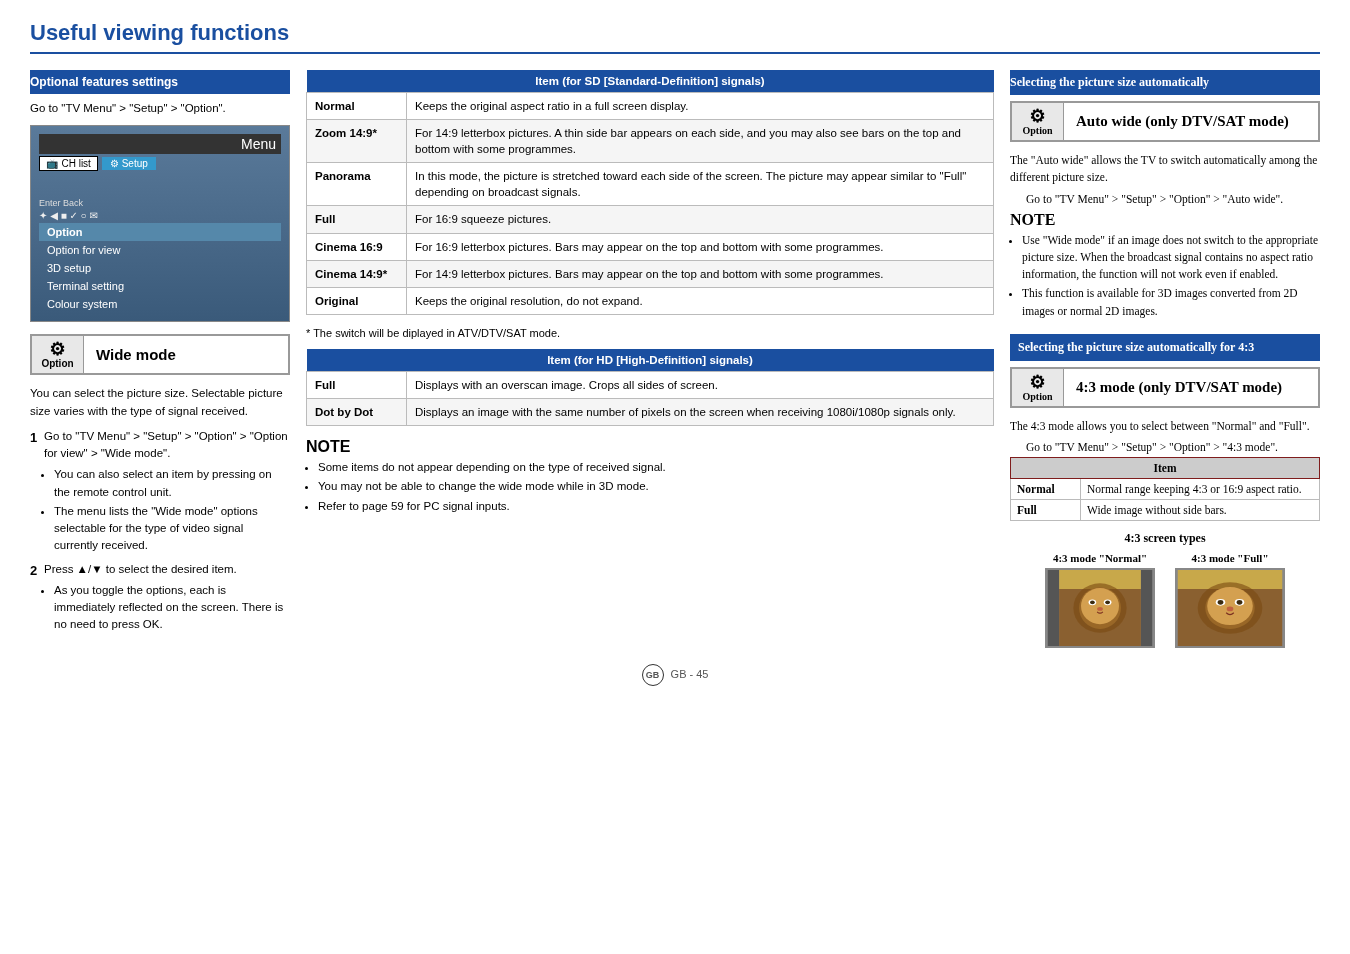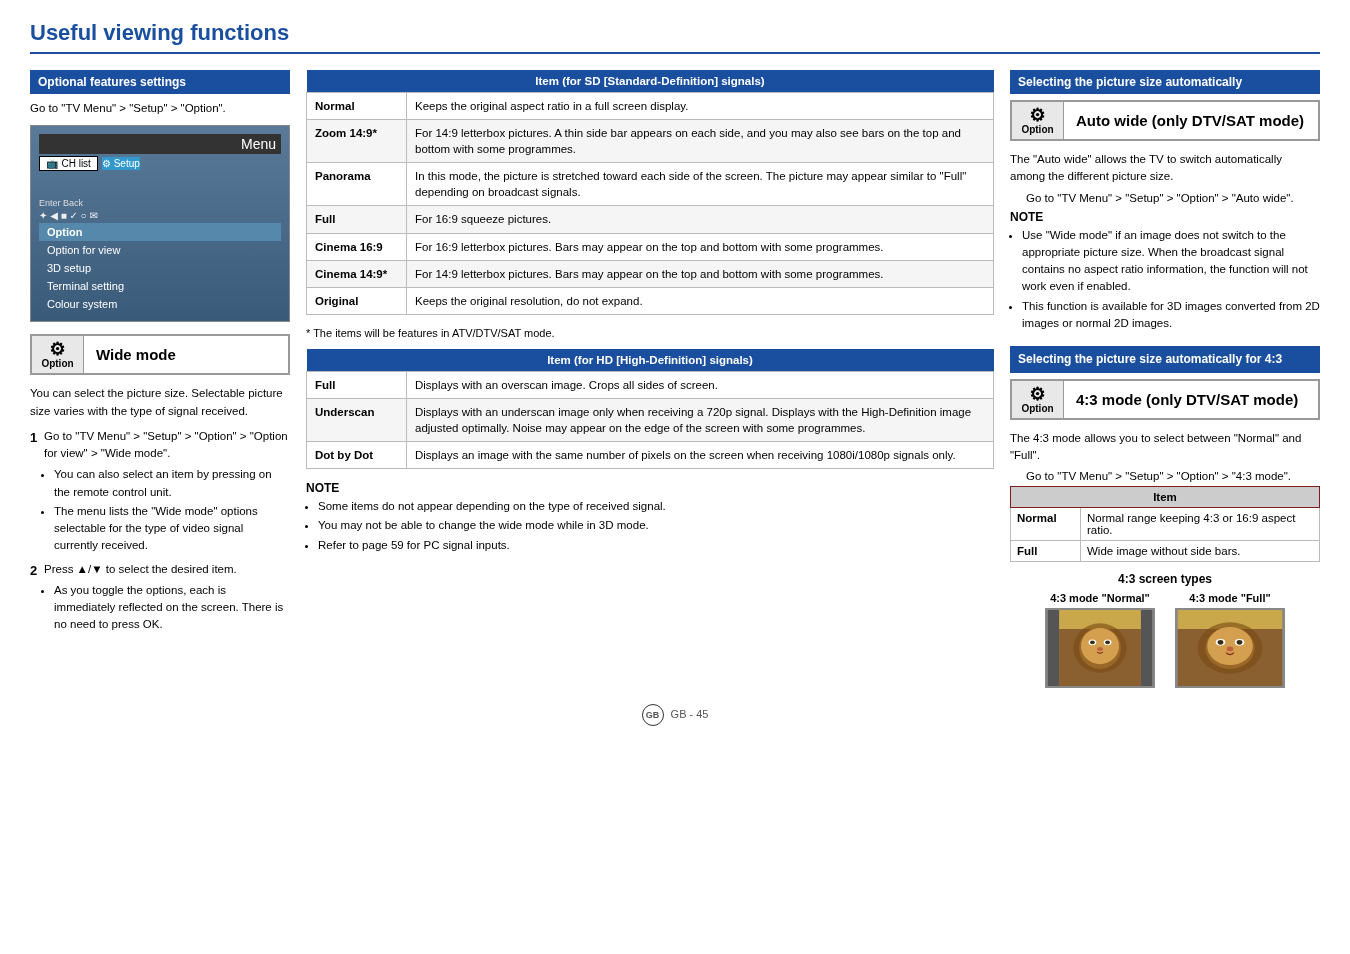--- a/index.html
+++ b/index.html
@@ -31,21 +31,21 @@
     .left-col {
       width: 260px;
       flex-shrink: 0;
     }
 
     .section-heading {
       background: #1a4fa0;
       color: #fff;
       font-weight: bold;
       font-size: 12px;
-      padding: 5px 8px;
+      padding: 5px 0;
       margin-bottom: 6px;
     }
 
     .option-box {
       display: flex;
       align-items: center;
       border: 2px solid #999;
       margin-bottom: 10px;
     }
 
@@ -111,21 +111,21 @@
       font-size: 10px;
       border: 1px solid #000;
       display: flex;
       align-items: center;
       gap: 3px;
     }
 
     .menu-setup-btn {
       background: #3399cc;
       color: #fff;
-      padding: 1px 0;
+      padding: 1px 8px;
       font-size: 10px;
       border: none;
     }
 
     .menu-ctrl {
       font-size: 9px;
       color: #ddd;
       margin-top: 27px;
     }
 
@@ -233,39 +233,40 @@
       margin-bottom: 10px;
     }
 
     .note-block {
       margin-top: 6px;
       margin-bottom: 10px;
     }
 
     .note-title {
       font-weight: bold;
-      font-size: 12px;
+      font-size: 16px;
       margin-bottom: 3px;
     }
 
     .note-list {
       padding-left: 12px;
     }
 
     .note-list li {
       list-style: disc;
       font-size: 11.5px;
       line-height: 1.5;
       margin-bottom: 2px;
     }
 
     
     .right-col {
       width: 310px;
       flex-shrink: 0;
+      font-family: Liberation Serif, serif;
     }
 
     .auto-select-section {
       margin-bottom: 14px;
     }
 
     .auto-select-body {
       font-size: 11.5px;
       line-height: 1.5;
       margin-bottom: 6px;
@@ -487,36 +488,32 @@
           <td>Cinema 14:9*</td>
           <td>For 14:9 letterbox pictures. Bars may appear on the top and bottom with some programmes.</td>
         </tr>
         <tr>
           <td>Original</td>
           <td>Keeps the original resolution, do not expand.</td>
         </tr>
       </tbody>
     </table>
 
-    <p class="footnote">* The items will be features in ATV/DTV/SAT mode.</p>
+    <p class="footnote">* The switch will be diplayed in ATV/DTV/SAT mode.</p>
 
     <table class="def-table">
       <thead>
         <tr>
           <th colspan="2">Item (for HD [High-Definition] signals)</th>
         </tr>
       </thead>
       <tbody>
         <tr>
           <td>Full</td>
           <td>Displays with an overscan image. Crops all sides of screen.</td>
-        </tr>
-        <tr>
-          <td>Underscan</td>
-          <td>Displays with an underscan image only when receiving a 720p signal. Displays with the High-Definition image adjusted optimally. Noise may appear on the edge of the screen with some programmes.</td>
         </tr>
         <tr>
           <td>Dot by Dot</td>
           <td>Displays an image with the same number of pixels on the screen when receiving 1080i/1080p signals only.</td>
         </tr>
       </tbody>
     </table>
 
     <div class="note-block">
       <p class="note-title">NOTE</p>

